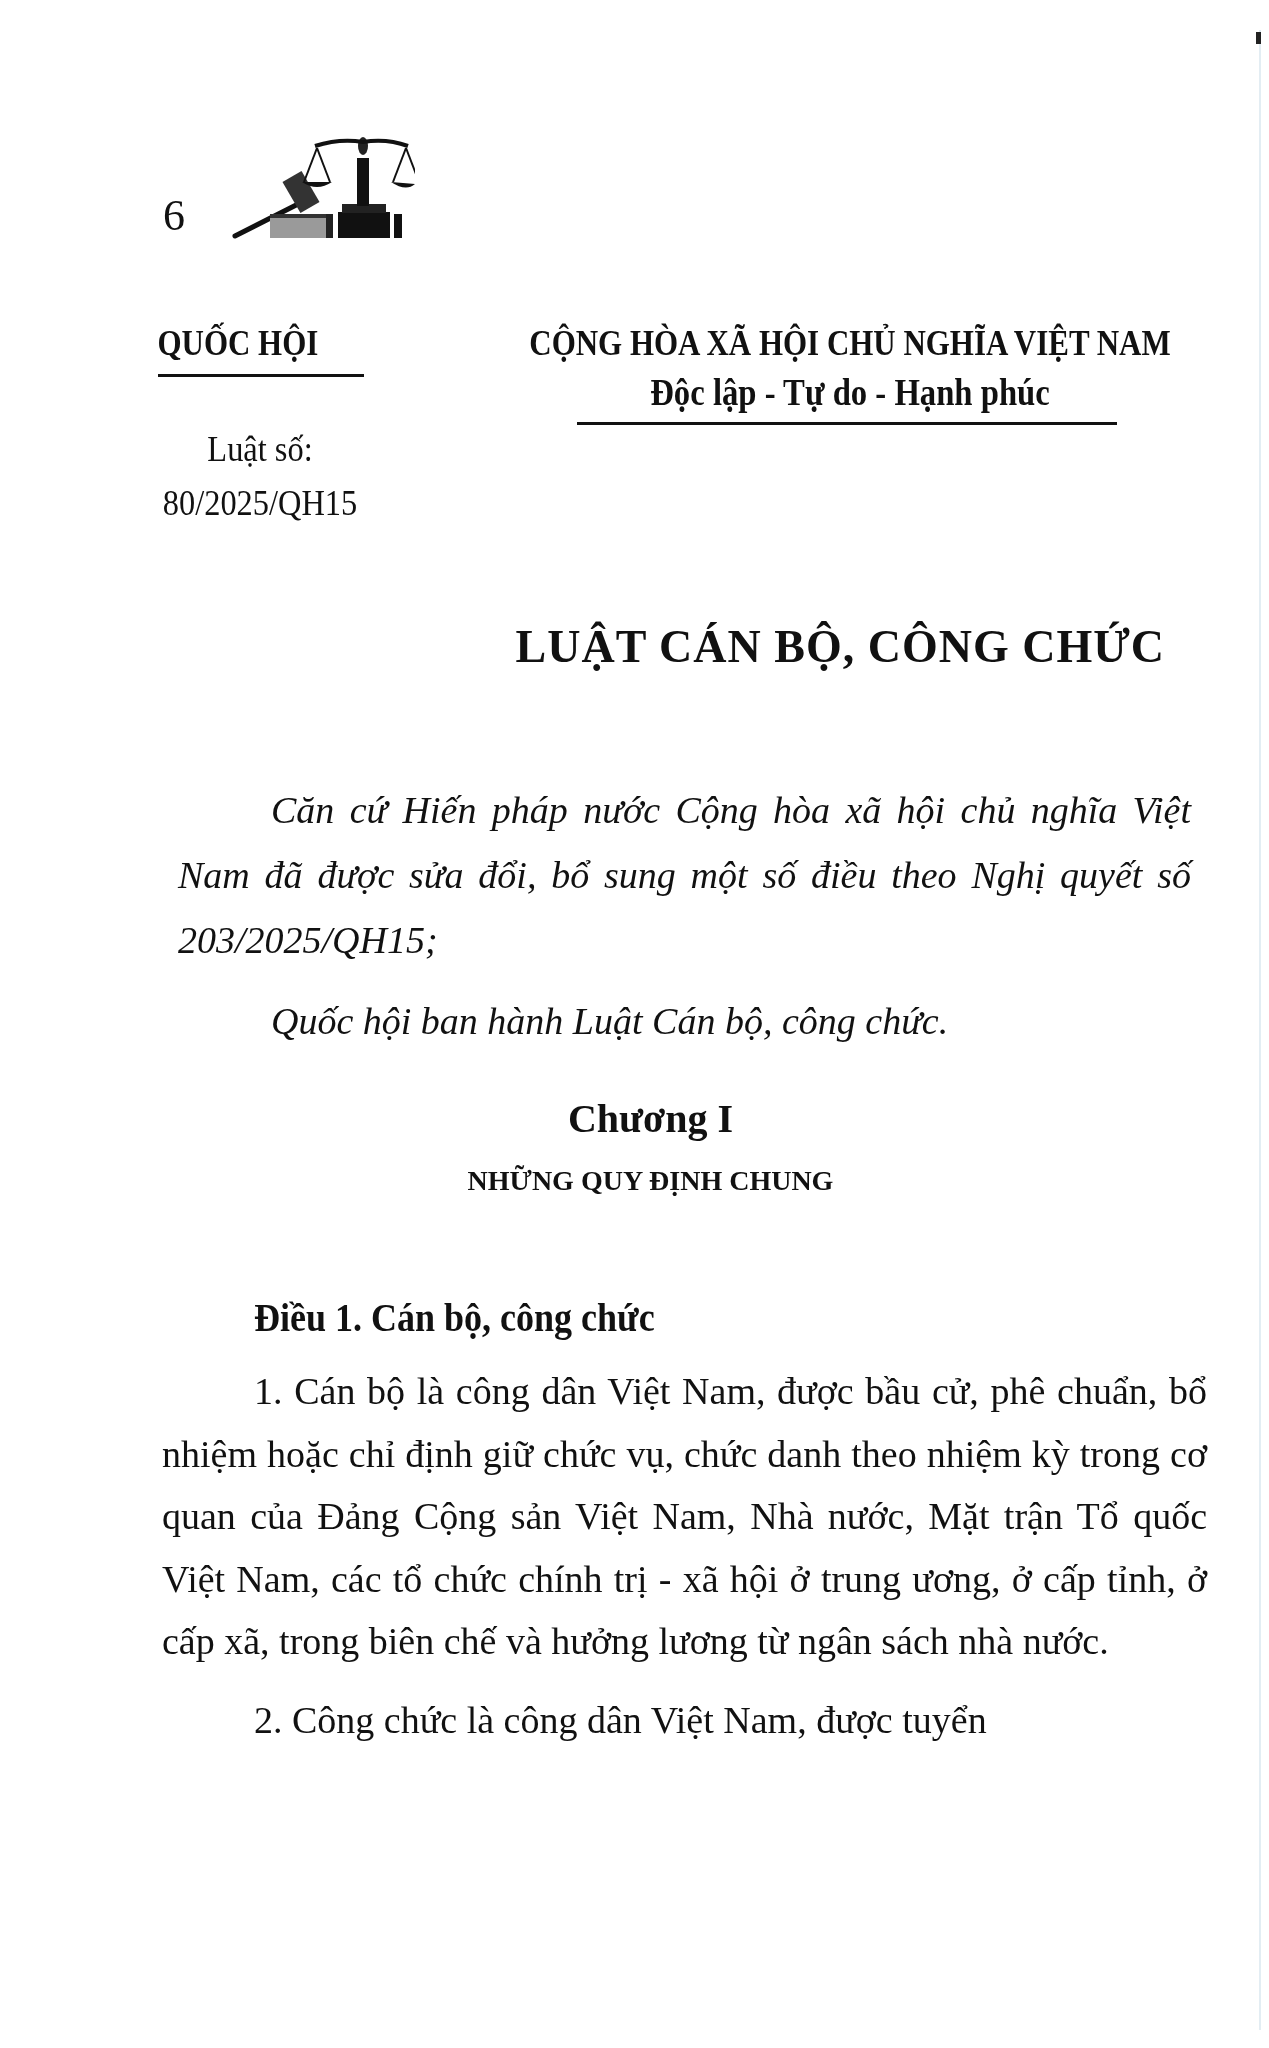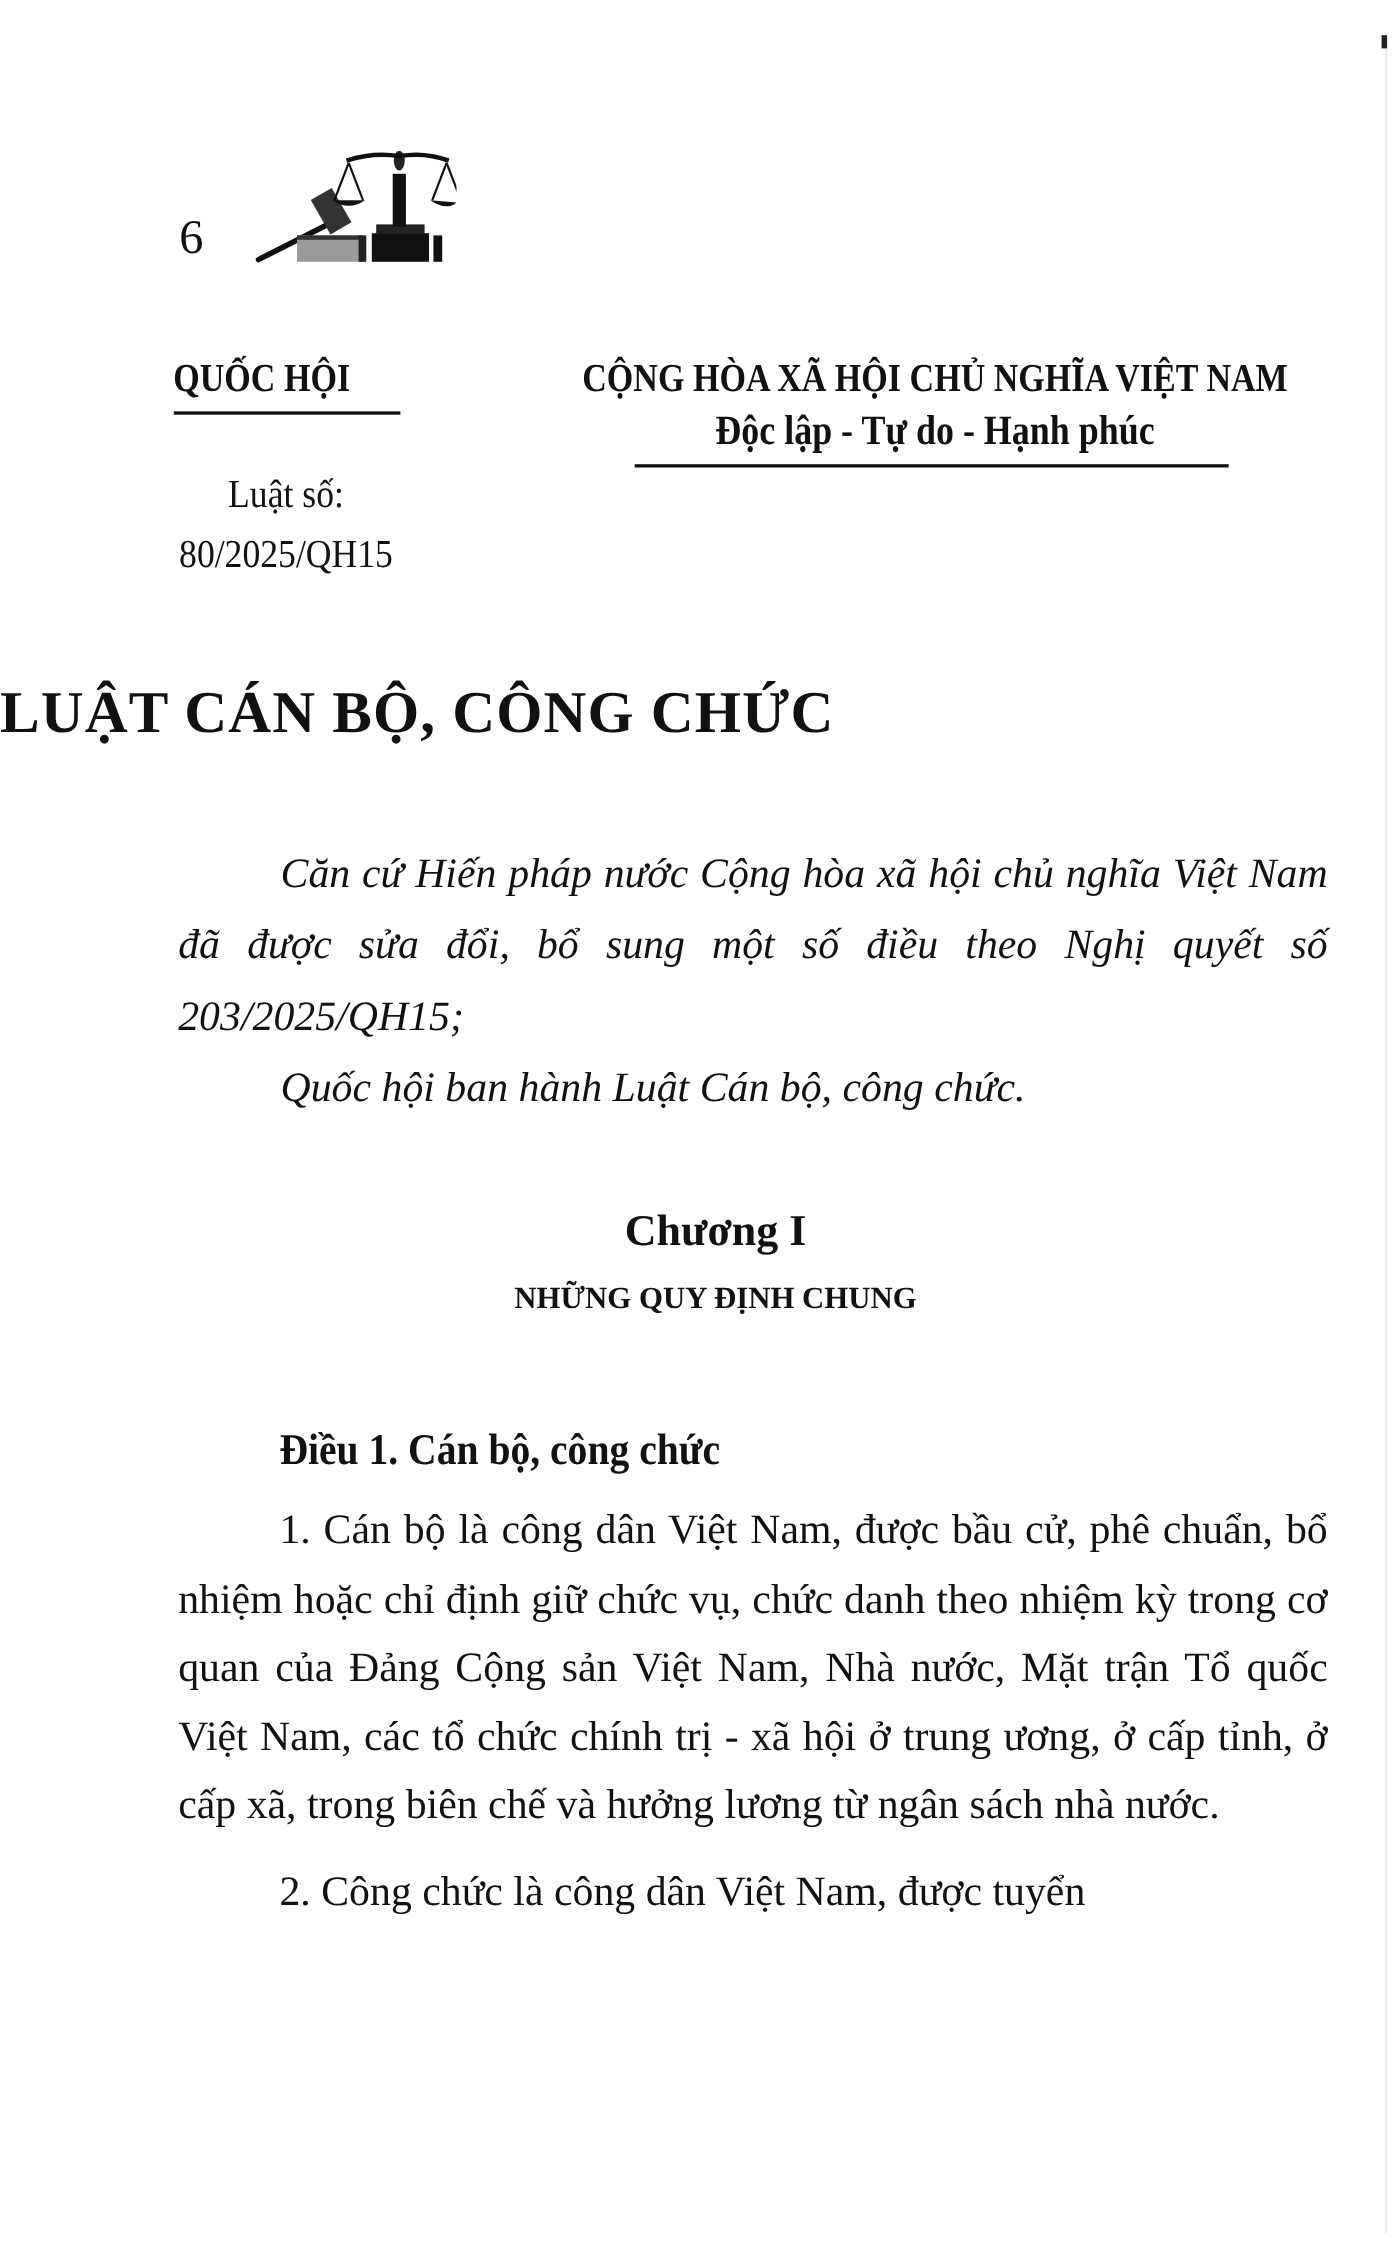--- a/index.html
+++ b/index.html
@@ -13,23 +13,23 @@
     .logo { left: 230px; top: 128px; width: 185px; height: 118px; }
     .hdr-left { left: 140px; top: 318px; width: 250px; text-align: left; }
     .hdr-agency { font-size: 36px; font-weight: bold; line-height: 50px; transform: scaleX(0.86); transform-origin: center; white-space: nowrap; }
     .hdr-rule-left { position: absolute; left: 18px; top: 56px; width: 206px; height: 3px; background: #111; }
     .hdr-right { left: 460px; top: 318px; width: 780px; text-align: center; }
     .hdr-country { font-size: 36px; font-weight: bold; line-height: 50px; transform: scaleX(0.86); transform-origin: center; white-space: nowrap; }
     .hdr-motto { font-size: 38px; font-weight: bold; line-height: 52px; transform: scaleX(0.86); transform-origin: center; white-space: nowrap; margin-top: -2px; }
     .hdr-rule-right { position: absolute; left: 117px; top: 104px; width: 540px; height: 3px; background: #111; }
     .law-no { left: 110px; top: 422px; width: 300px; text-align: center; font-size: 36px; line-height: 54px; }
     .law-no div { transform: scaleX(0.9); white-space: nowrap; }
-    .title { left: 0; width: 1165px; top: 612px; text-align: left; font-size: 54px; font-weight: bold; line-height: 70px; letter-spacing: 1px; }
+    .title { left: 0; width: 1165px; top: 612px; text-align: right; font-size: 46px; font-weight: bold; line-height: 70px; letter-spacing: 1px; }
     .preamble { left: 162px; width: 1045px; top: 762px; font-style: italic; font-size: 38px; line-height: 65px; text-align: justify; }
-    .preamble p { margin: 0; }
+    .preamble p { margin: 16px; }
     .preamble .indent { text-indent: 93px; }
     .chapter { left: 16px; width: 1269px; top: 1088px; text-align: center; font-weight: bold; font-size: 40px; line-height: 62px; }
     .chapter .sub { font-size: 28px; }
     .article-h { left: 254px; top: 1290px; font-weight: bold; font-size: 40px; line-height: 56px; transform: scaleX(0.9); transform-origin: left; white-space: nowrap; }
     .body { left: 162px; width: 1045px; top: 1360px; font-size: 38px; line-height: 62.5px; text-align: justify; }
     .body p { margin: 0 0 16px 0; text-indent: 92px; }
     .edge-line { left: 1259px; top: 30px; width: 2px; height: 2000px; background: #e3edf3; }
     .edge-mark { left: 1256px; top: 32px; width: 5px; height: 12px; background: #222; }
   </style>
 </head>

